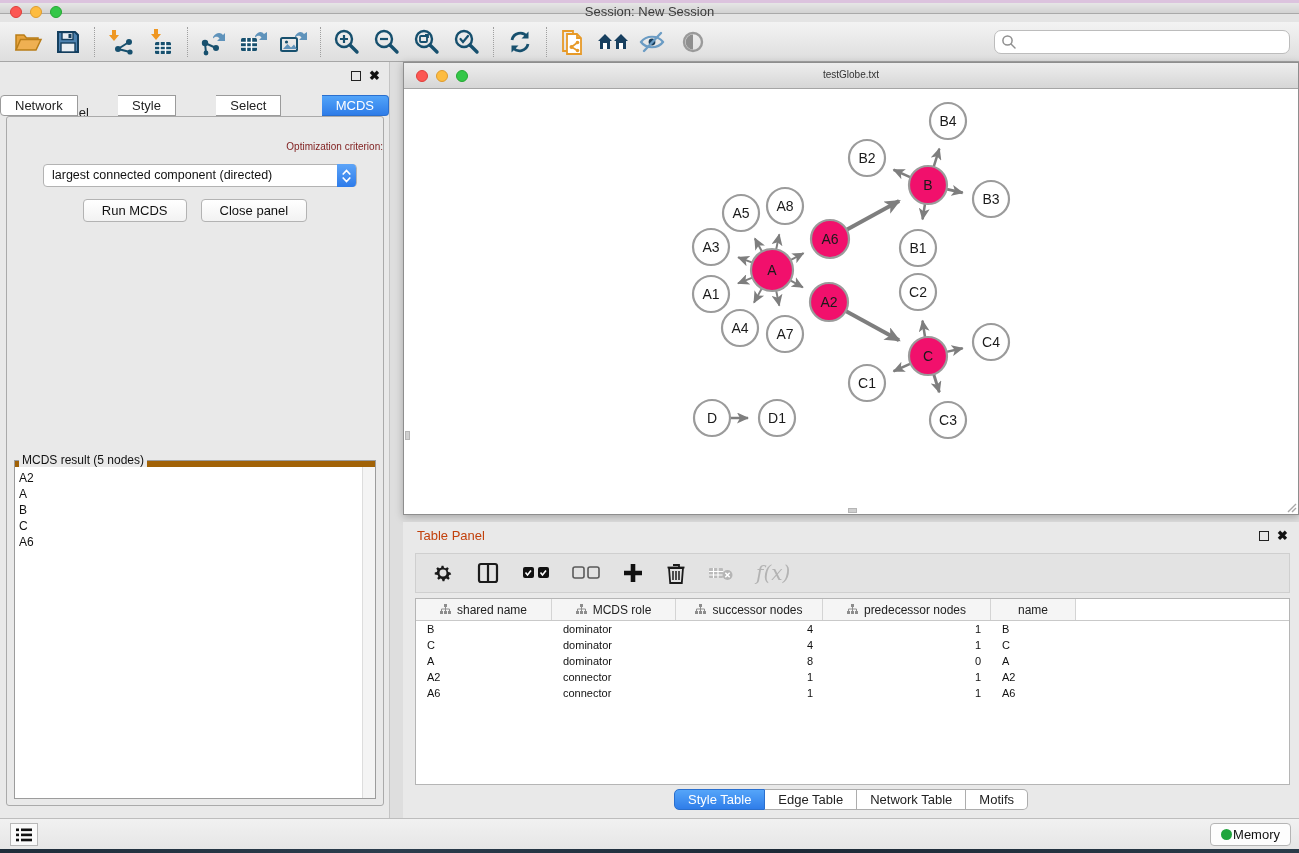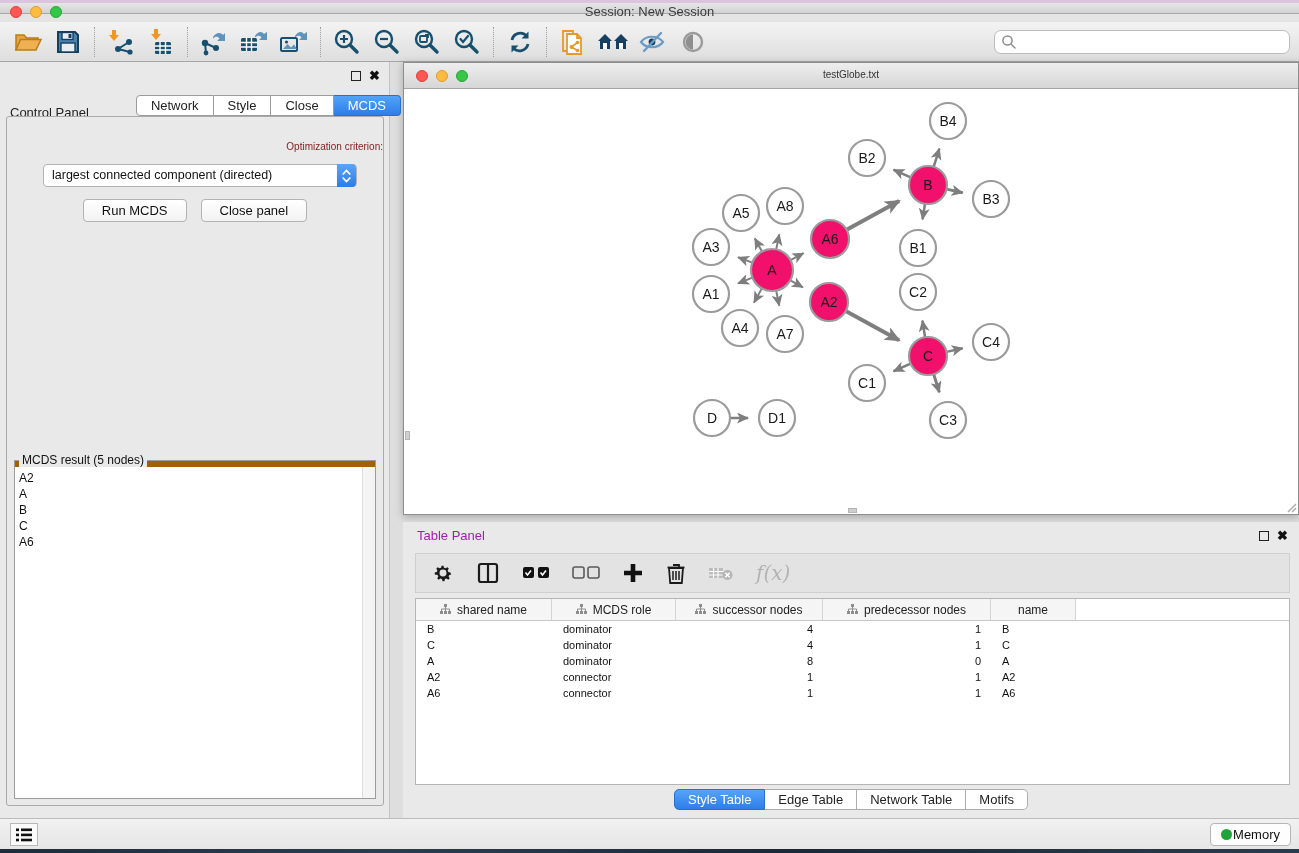--- a/index.html
+++ b/index.html
@@ -33,21 +33,21 @@
 
   
   .control-panel { position:absolute; left:0; top:0; width:390px; height:756px; background:#e9e9e9;
     border-right:1px solid #c4c4c4; }
   .cp-header { position:absolute; left:0; top:0; width:100%; height:28px; }
   .cp-title { position:absolute; left:10px; top:8px; font-size:13px; color:#222;margin-top:35px; }
   .panel-float { position:absolute; width:10px; height:10px; border:1.5px solid #222; top:9px; }
   .panel-close { position:absolute; top:6px; font-size:13px; font-weight:bold; color:#111; }
   .cp-header .panel-float { right:28px; } .cp-header .panel-close { right:9px; }
 
-  .cp-tabs { position:absolute; left:0; top:33px; width:100%; display:flex; justify-content:flex-end; z-index:2;margin-left:12px; }
+  .cp-tabs { position:absolute; left:0; top:33px; width:100%; display:flex; justify-content:space-between; z-index:2; }
   .cp-tab { height:21px; line-height:20px; padding:0 14px; font-size:13px; color:#222;
     background:#fff; border:1px solid #9b9b9b; border-left:none; }
   .cp-tab:first-child { border-left:1px solid #9b9b9b; border-radius:4px 0 0 4px; }
   .cp-tab:last-child { border-radius:0 4px 4px 0; }
   .cp-tab.active { background:linear-gradient(#52a4f9,#2e7ce8); color:#fff; border-color:#2a6fce; }
   .cp-body { position:absolute; left:6px; top:54px; width:378px; height:690px;
     border:1px solid #aaaaaa; border-radius:3px; }
   .cp-opt-label { position:absolute; left:0; top:24px; width:100%; text-align:right; font-size:10px; color:#7f1d1d; }
   .cp-select { position:absolute; left:36px; top:47px; width:314px; height:23px; background:#fff;
     border:1px solid #b3b3b3; border-radius:4px; font-size:12.5px; color:#111; line-height:21px; padding-left:8px; }
@@ -74,21 +74,21 @@
   .net-titlebar .tl-red { left:12px; } .net-titlebar .tl-yel { left:32px; } .net-titlebar .tl-grn { left:52px; }
   .net-title { position:absolute; top:6px; left:0; right:0; text-align:center; font-size:10px; color:#333; }
   .net-canvas { position:absolute; left:1px; top:27px; }
   .net-grip { position:absolute; right:1px; bottom:1px; width:12px; height:12px; }
   .nub-left { position:absolute; left:1px; top:368px; width:5px; height:9px; background:#cfcfcf; border:1px solid #b5b5b5; }
   .nub-bottom { position:absolute; left:444px; bottom:1px; width:9px; height:5px; background:#cfcfcf; border:1px solid #b5b5b5; }
 
   
   .table-panel { position:absolute; left:403px; top:460px; width:896px; height:296px; background:#e9e9e9; }
   .tp-header { position:absolute; left:0; top:0; width:100%; height:26px; }
-  .tp-title { position:absolute; left:14px; top:6px; font-size:13px; color:#a21caf; }
+  .tp-title { position:absolute; left:14px; top:6px; font-size:13px; color:#c2410c; }
   .tp-header .panel-float { right:30px; } .tp-header .panel-close { right:11px; }
   .tp-toolbar { position:absolute; left:12px; top:31px; width:875px; height:40px; background:#e3e3e3;
     border:1px solid #cfcfcf; display:flex; align-items:center; gap:22px; padding-left:16px; }
   .tp-tool { display:flex; align-items:center; justify-content:center; }
   .fx { font-family:"DejaVu Serif", serif; font-style:italic; font-size:20px; color:#b3b3b3; }
 
   .tbl { position:absolute; left:12px; top:76px; width:875px; height:187px; background:#fff; border:1px solid #b5b5b5; overflow:hidden; }
   .tbl-head { display:flex; height:22px; border-bottom:1px solid #c9c9c9; }
   .th-cell { background:#f5f5f5; border-right:1px solid #d4d4d4; display:flex; align-items:center; justify-content:center;
     gap:6px; font-size:12px; color:#222; }
@@ -267,21 +267,21 @@
 
     <div class="control-panel">
       <div class="cp-header">
         <span class="cp-title">Control Panel</span>
         <span class="panel-float"></span>
         <span class="panel-close">✖</span>
       </div>
       <div class="cp-tabs">
           <div class="cp-tab">Network</div>
           <div class="cp-tab">Style</div>
-          <div class="cp-tab">Close</div>
+          <div class="cp-tab">Select</div>
           <div class="cp-tab active">MCDS</div>
         </div>
       <div class="cp-body">
         <div class="cp-opt-label">Optimization criterion:</div>
         <div class="cp-select">
           <span>largest connected component (directed)</span>
           <span class="stepper">
             <svg width="9" height="14" viewBox="0 0 9 14">
               <path d="M1.2 5 L4.5 1.5 L7.8 5" fill="none" stroke="#fff" stroke-width="1.7" stroke-linecap="round"></path>
               <path d="M1.2 9 L4.5 12.5 L7.8 9" fill="none" stroke="#fff" stroke-width="1.7" stroke-linecap="round"></path>

